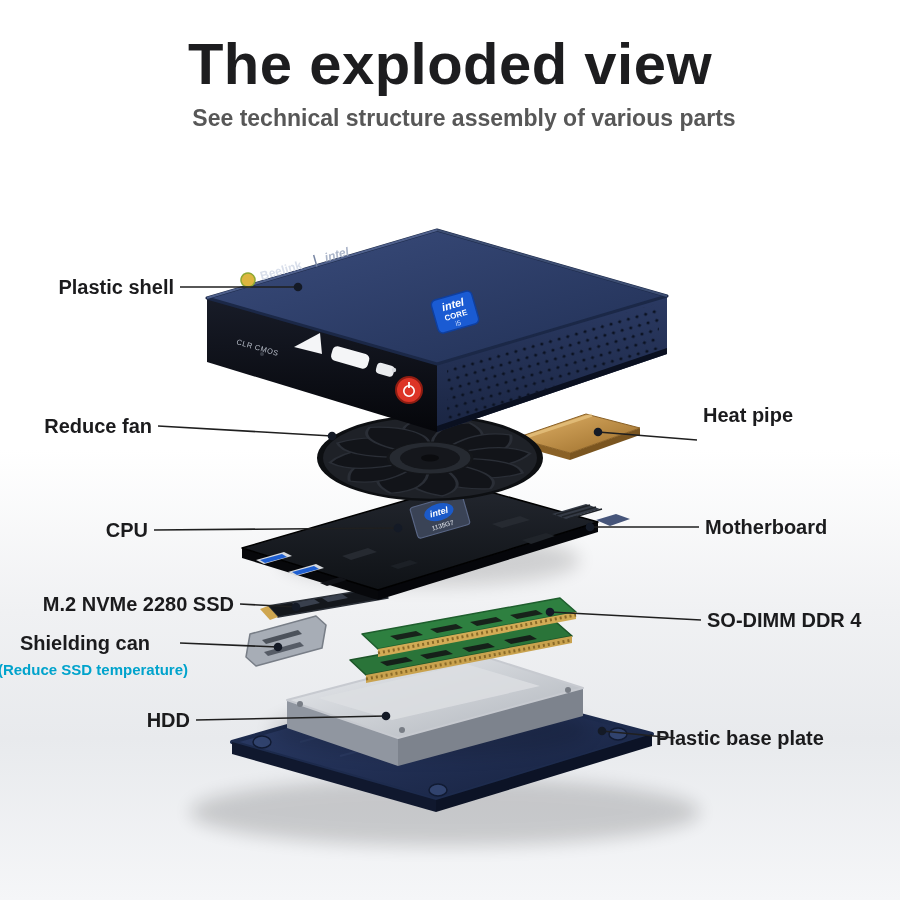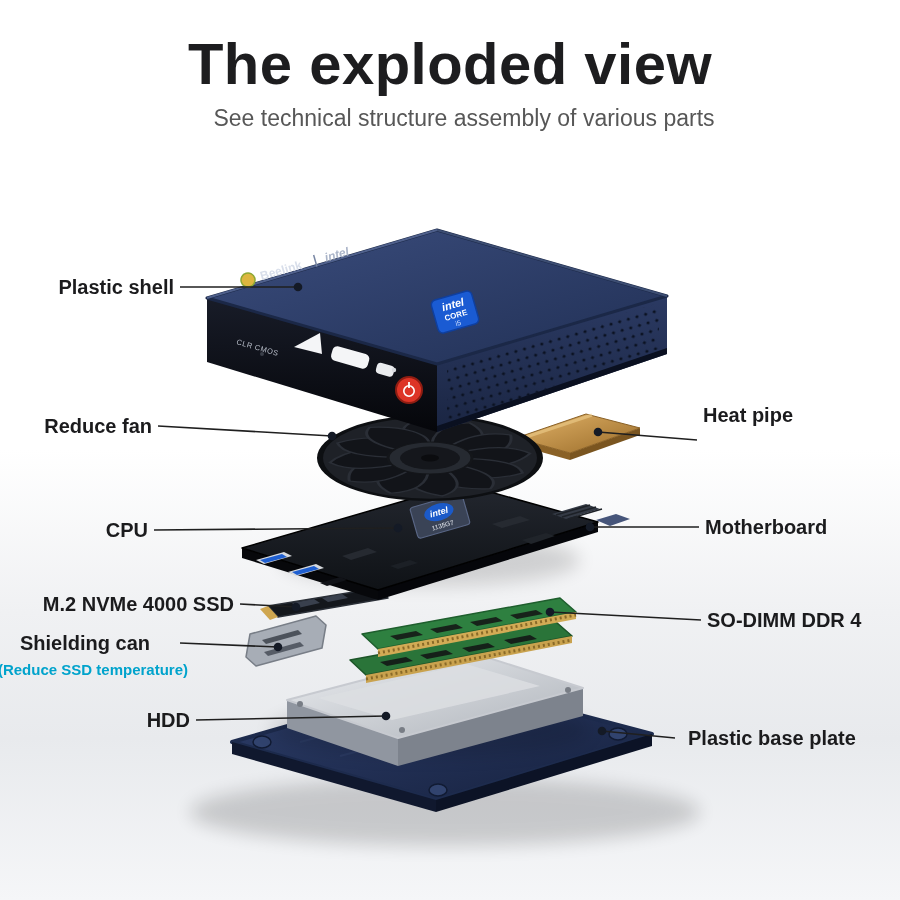--- a/index.html
+++ b/index.html
@@ -3,21 +3,21 @@
 <meta charset="utf-8">
 <style>
   html,body{margin:0;padding:0;background:#ffffff;}
   .page{
     width:900px;height:900px;position:relative;overflow:hidden;
     font-family:"Liberation Sans",sans-serif;
     background:linear-gradient(180deg,#ffffff 0%,#ffffff 50%,#f0f1f3 68%,#e8eaed 82%,#f5f6f8 100%);
   }
   .header{position:absolute;top:34px;left:0;right:0;text-align:center;}
   .title{margin:0;font-size:58px;font-weight:800;color:#1d1d1f;letter-spacing:0.5px;line-height:1.05;}
-  .subtitle{margin:10px 0 0;font-size:23px;font-weight:400;color:#575757;padding-left:28px;}
+  .subtitle{margin:10px 0 0;font-size:23px;font-weight:700;color:#575757;padding-left:28px;}
   .scene{position:absolute;inset:0;}
   .illustration{position:absolute;left:0;top:0;}
   .label{
     position:absolute;transform:translateY(-50%);
     font-size:20px;font-weight:700;color:#1b1b1d;white-space:nowrap;
   }
   .label.right{text-align:left;}
   .label.left{text-align:right;}
   .label.small-note{font-size:15px;font-weight:600;color:#00a3cc;}
   svg text{font-family:"Liberation Sans",sans-serif;}
@@ -255,24 +255,24 @@
         <circle cx="598" cy="432" r="4.3"></circle>
         <circle cx="590" cy="527" r="4.3"></circle>
         <circle cx="550" cy="612" r="4.3"></circle>
         <circle cx="602" cy="731" r="4.3"></circle>
       </g>
     </svg>
 
     <div class="label left" style="top:287px;right:726px;margin-left:20px;">Plastic shell</div>
     <div class="label left" style="top:426px;right:748px;">Reduce fan</div>
     <div class="label left" style="top:530px;right:752px;margin-left:16px;">CPU</div>
-    <div class="label left" style="top:604px;right:666px;">M.2 NVMe 4000 SSD</div>
+    <div class="label left" style="top:604px;right:666px;">M.2 NVMe 2280 SSD</div>
     <div class="label left" style="top:643px;right:750px;">Shielding can</div>
     <div class="label left small-note" style="top:669px;right:712px;">(Reduce SSD temperature)</div>
     <div class="label left" style="top:720px;right:710px;">HDD</div>
 
     <div class="label right" style="top:415px;left:703px;">Heat pipe</div>
     <div class="label right" style="top:527px;left:705px;">Motherboard</div>
     <div class="label right" style="top:620px;left:707px;">SO-DIMM DDR 4</div>
-    <div class="label right" style="top:738px;left:688px;">Plastic base plate</div>
+    <div class="label right" style="top:738px;left:656px;">Plastic base plate</div>
 
   </div>
 </div>
 
 </body></html>

